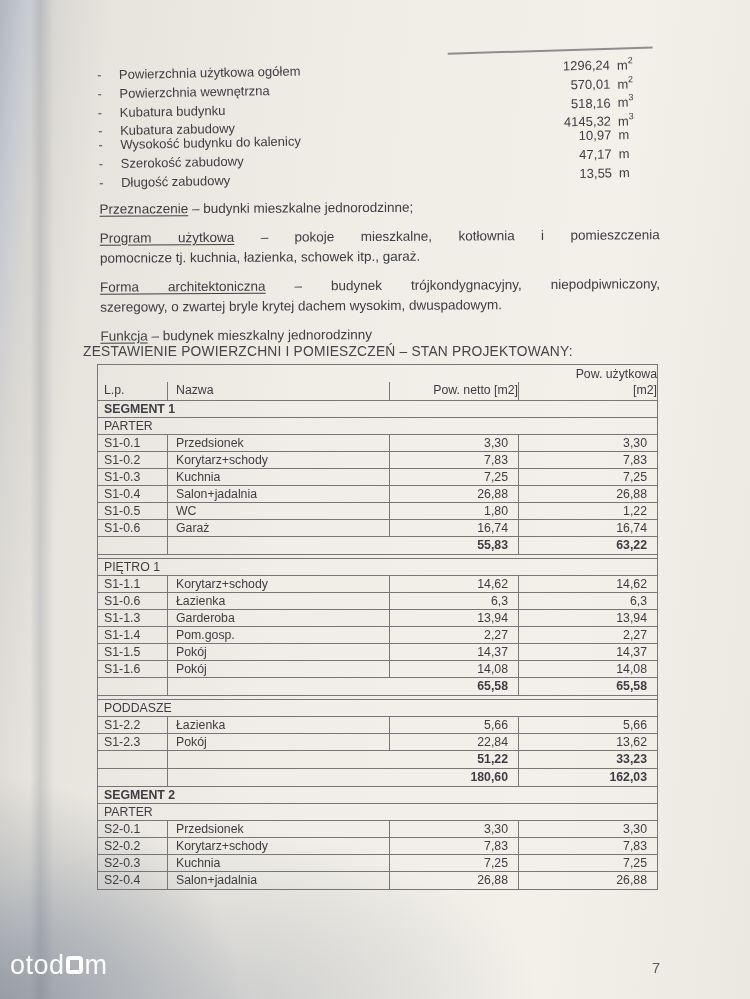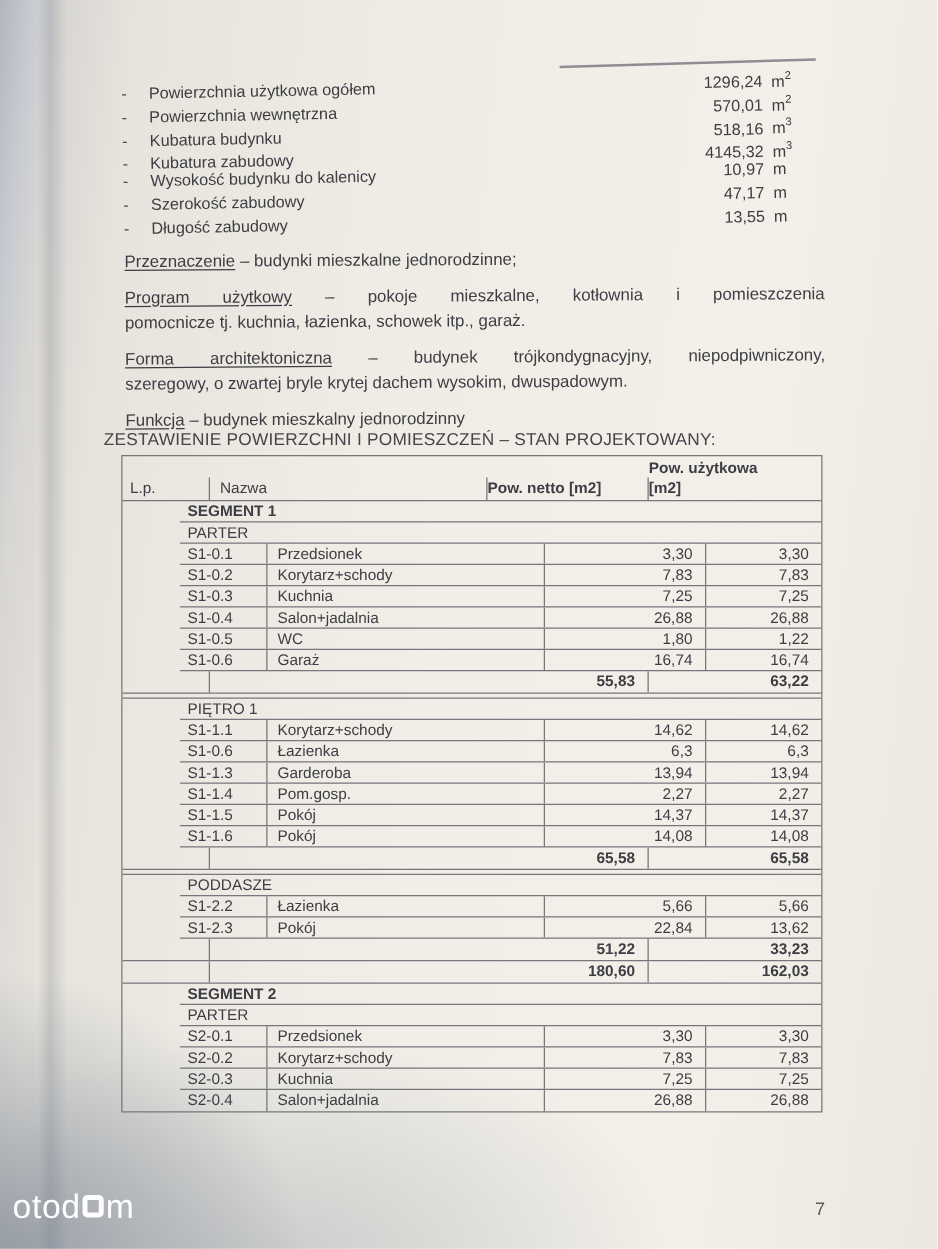--- a/index.html
+++ b/index.html
@@ -58,22 +58,22 @@
   .t-row{display:flex;border-bottom:1px solid #76767b;box-sizing:border-box;}
   .t-row:last-child{border-bottom:none;justify-content:flex-end;}
   .c-lp,.c-nazwa,.c-netto,.c-uzyt,.c-full{box-sizing:border-box;overflow:hidden;}
   .c-lp{width:70px;border-right:1px solid #76767b;padding:0 0 0 6px;}
   .c-nazwa{width:222px;border-right:1px solid #76767b;padding:0 8px;}
   .c-netto{width:129px;border-right:1px solid #76767b;text-align:right;padding:0 10px 0 0;}
   .c-uzyt{flex:1;text-align:right;padding:0 10px 0 0;}
   .c-full{flex:1;padding:0 0 0 6px;}
   .t-head{height:36px;align-items:flex-end;}
   .t-head .th{line-height:16px;padding-bottom:2px;}
-  .th-center{text-align:left;padding-right:0;font-weight:bold;}
-  .t-data,.t-section{height:17px;line-height:16px;margin-left:46px;}
+  .th-center{text-align:right;padding-right:0;}
+  .t-data,.t-section{height:17px;line-height:16px;}
   .t-total{height:18px;line-height:17px;font-weight:bold;}
   .t-total .c-nazwa{text-align:right;margin-top:20px;}
   .t-section.bold{font-weight:bold;}
   .t-spacer{height:4px;}
   
   .watermark{
     position:absolute;left:10px;top:950px;
     color:#fdfdfd;font-size:27px;font-weight:normal;letter-spacing:0.5px;
   }
   .sq{
@@ -135,21 +135,21 @@
         <span class="s-value">13,55</span>
         <span class="s-unit">m</span>
       </div>
     </div>
 
   <div class="paragraphs">
       <div class="paragraph">
         <div class="p-line"><span class="p-heading">Przeznaczenie</span> – budynki mieszkalne jednorodzinne;</div>
       </div>
       <div class="paragraph">
-        <div class="p-line stretch"><span class="p-heading">Program użytkowy</span> – pokoje mieszkalne, kotłownia i pomieszczenia</div>
+        <div class="p-line stretch"><span class="p-heading">Program użytkowa</span> – pokoje mieszkalne, kotłownia i pomieszczenia</div>
         <div class="p-line">pomocnicze tj. kuchnia, łazienka, schowek itp., garaż.</div>
       </div>
       <div class="paragraph">
         <div class="p-line stretch"><span class="p-heading">Forma architektoniczna</span> – budynek trójkondygnacyjny, niepodpiwniczony,</div>
         <div class="p-line">szeregowy, o zwartej bryle krytej dachem wysokim, dwuspadowym.</div>
       </div>
       <div class="paragraph">
         <div class="p-line"><span class="p-heading">Funkcja</span> – budynek mieszkalny jednorodzinny</div>
       </div>
     </div>

